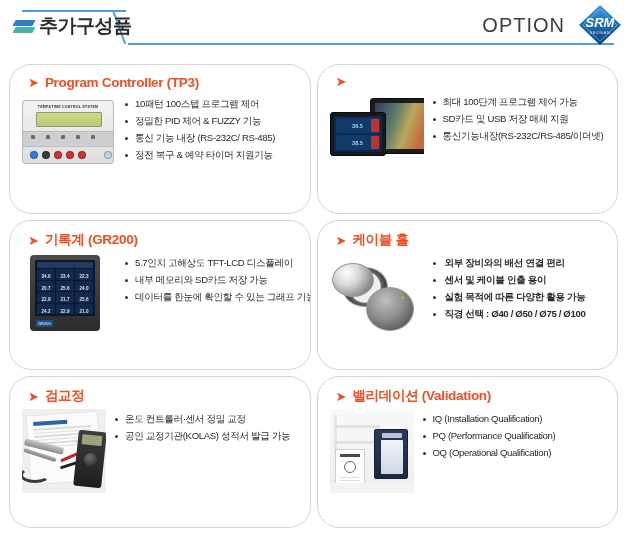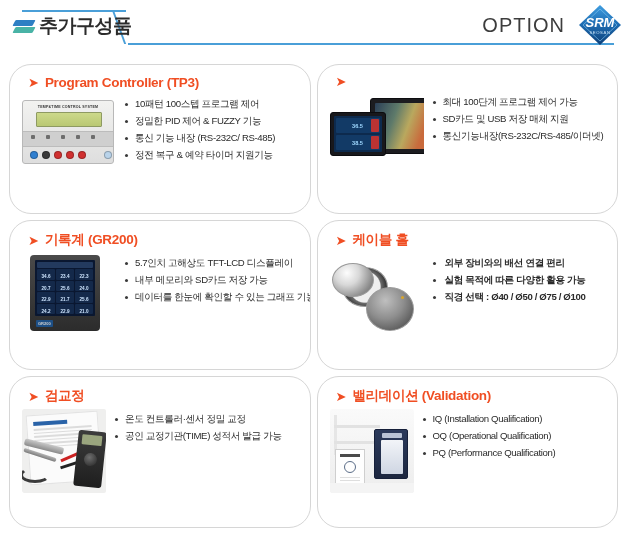--- a/index.html
+++ b/index.html
@@ -466,20 +466,21 @@
     <div class="card-body">
       <div class="thumb">
         <div class="holes">
           <div class="disc ring"></div>
           <div class="disc flat"></div>
           <div class="disc big"></div>
         </div>
       </div>
       <ul class="bullets lat">
         <li>외부 장비와의 배선 연결 편리</li>
+        <li>센서 및 케이블 인출 용이</li>
         <li>실험 목적에 따른 다양한 활용 가능</li>
         <li>직경 선택 : Ø40 / Ø50 / Ø75 / Ø100</li>
       </ul>
     </div>
   </div>
 
   <div class="card">
     <div class="card-title">
       <span class="arrow-icon">➤</span>
       <span class="card-title-text">검교정</span>
@@ -502,21 +503,21 @@
           <div class="lead-r"></div>
           <div class="lead-b"></div>
           <div class="meter">
             <div class="d"></div>
               <div class="k"></div>
           </div>
         </div>
       </div>
       <ul class="bullets">
         <li>온도 컨트롤러·센서 정밀 교정</li>
-        <li>공인 교정기관(TIME) 성적서 발급 가능</li>
+        <li>공인 교정기관(KOLAS) 성적서 발급 가능</li>
       </ul>
     </div>
   </div>
 
   <div class="card">
     <div class="card-title">
       <span class="arrow-icon">➤</span>
       <span class="card-title-text">밸리데이션 (Validation)</span>
     </div>
     <div class="card-body">
@@ -534,19 +535,19 @@
               <div class="seal"></div>
             <div class="l"></div>
               <div class="l"></div>
               <div class="l"></div>
           </div>
           <div class="floor"></div>
         </div>
       </div>
       <ul class="bullets">
         <li>IQ (Installation Qualification)</li>
+        <li>PQ (Performance Qualification)</li>
         <li>OQ (Operational Qualification)</li>
-        <li>PQ (Performance Qualification)</li>
       </ul>
     </div>
   </div>
 
 </div>
 
 </body></html>

